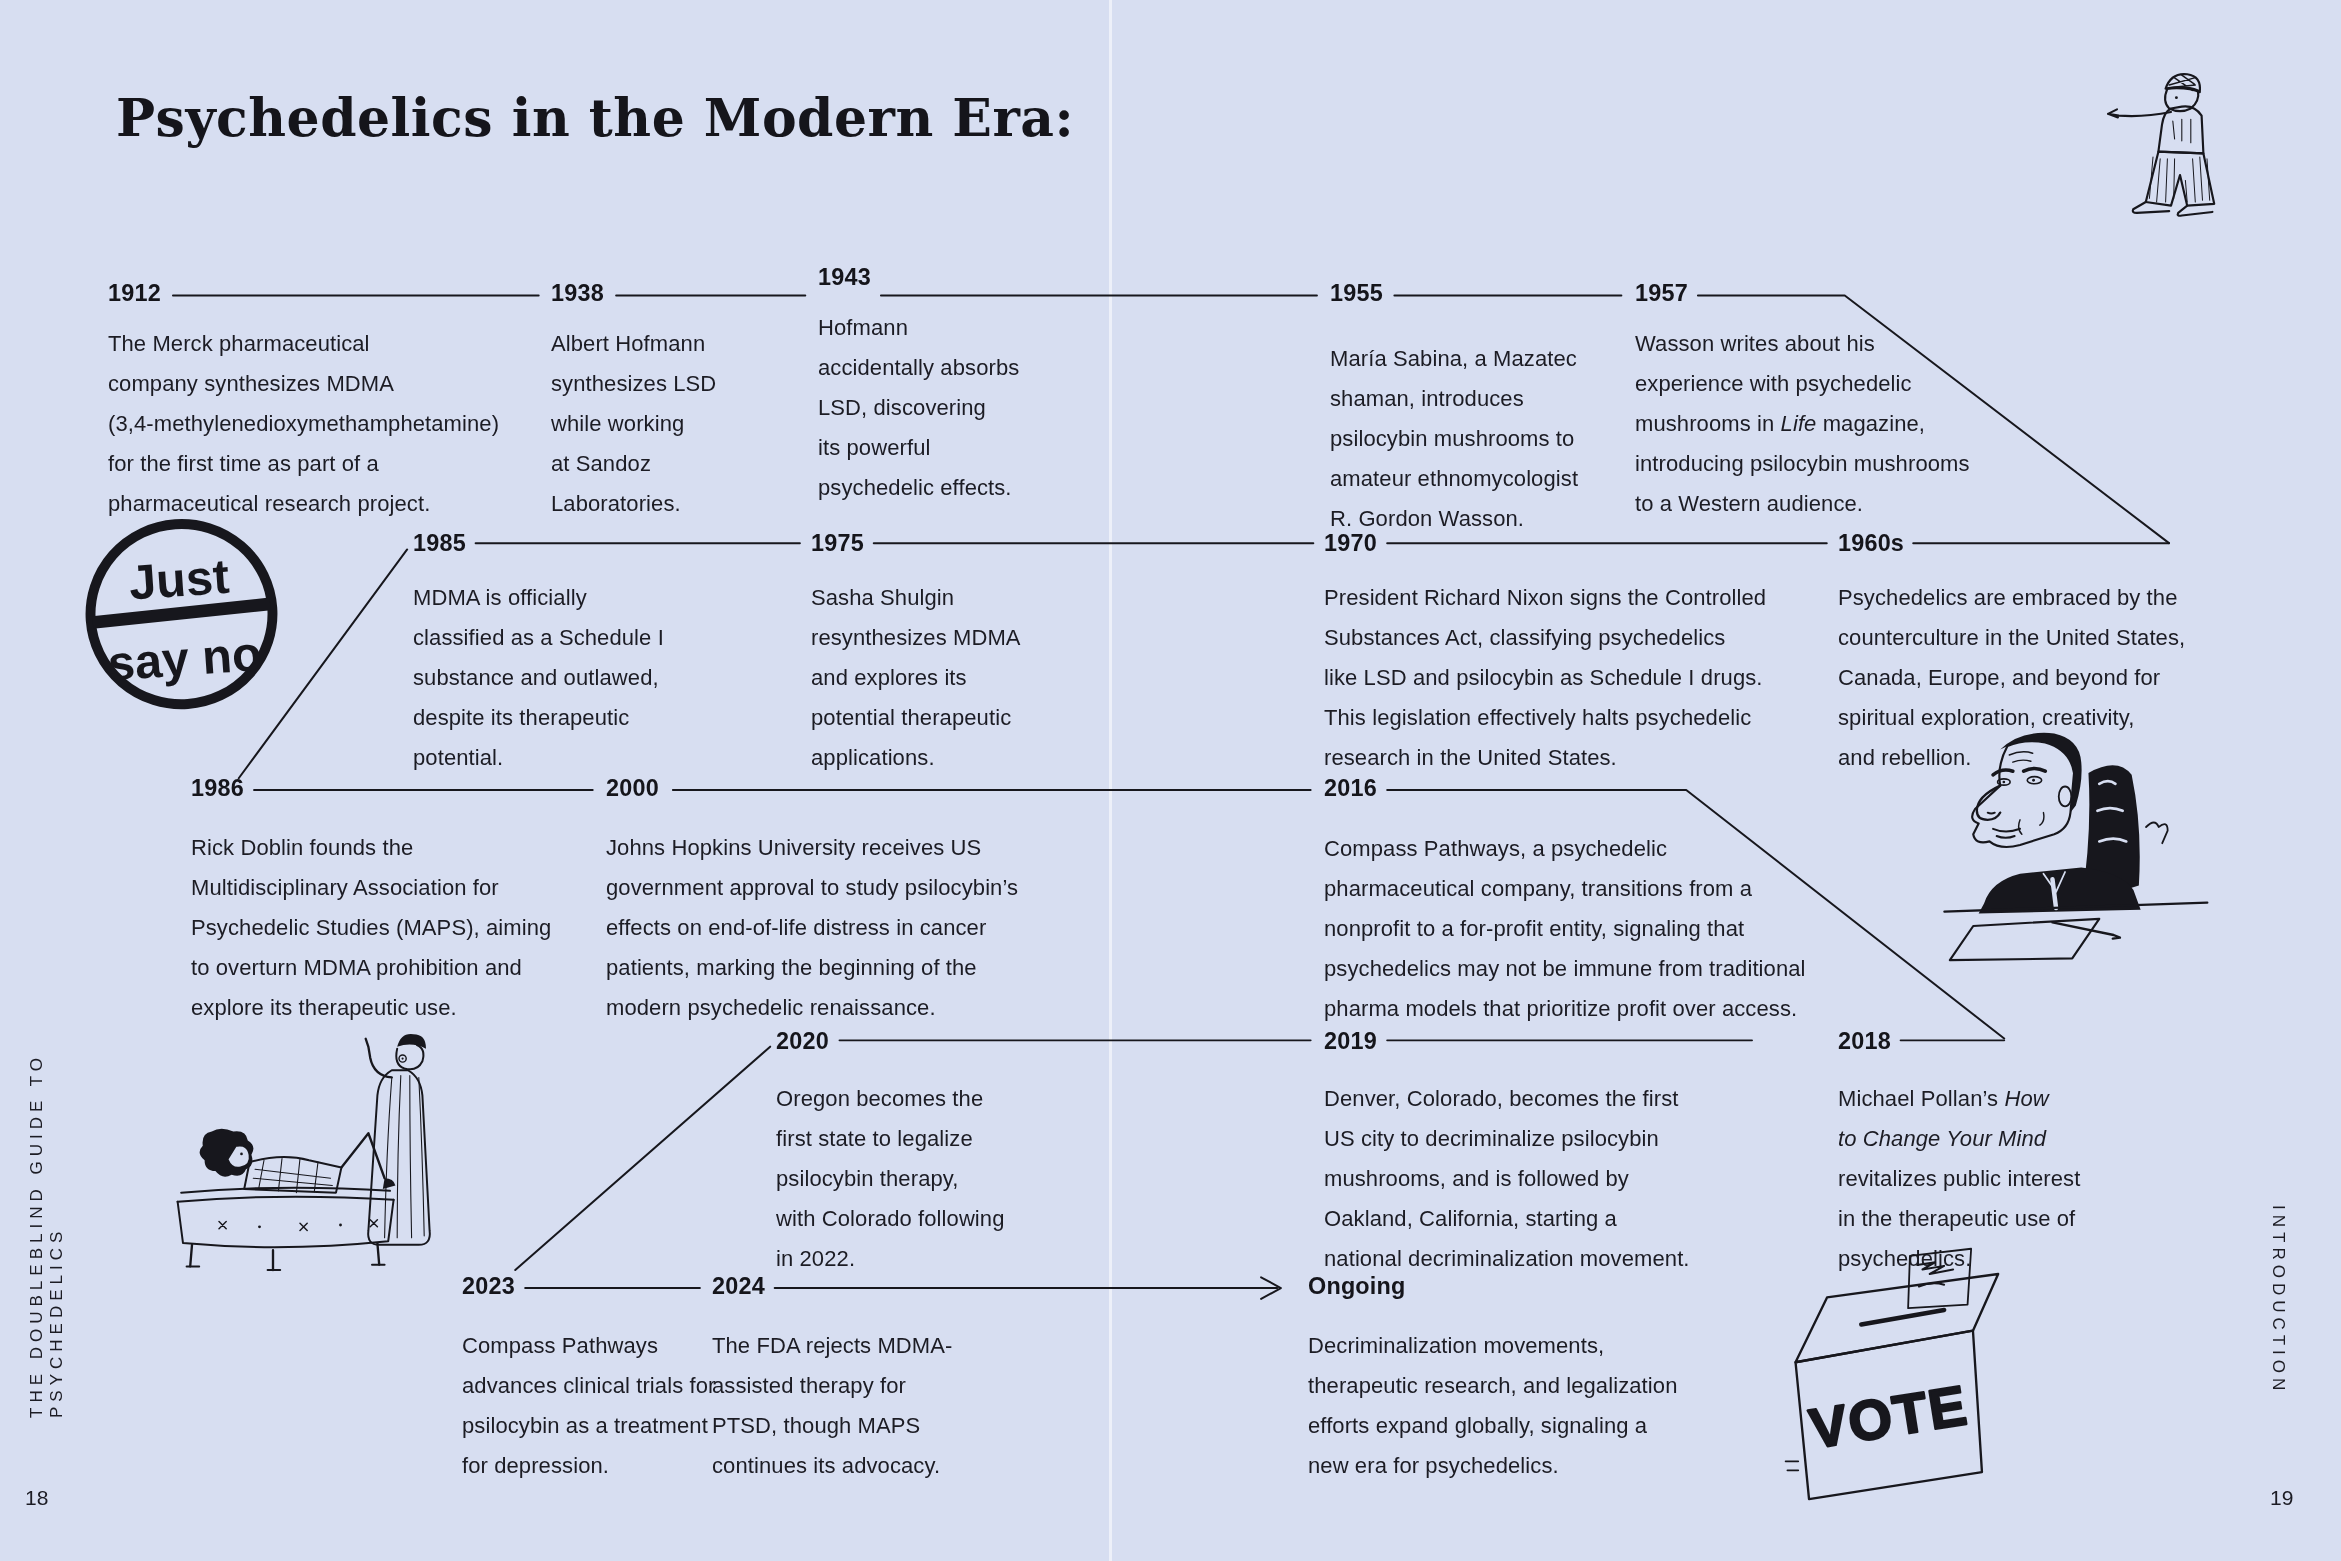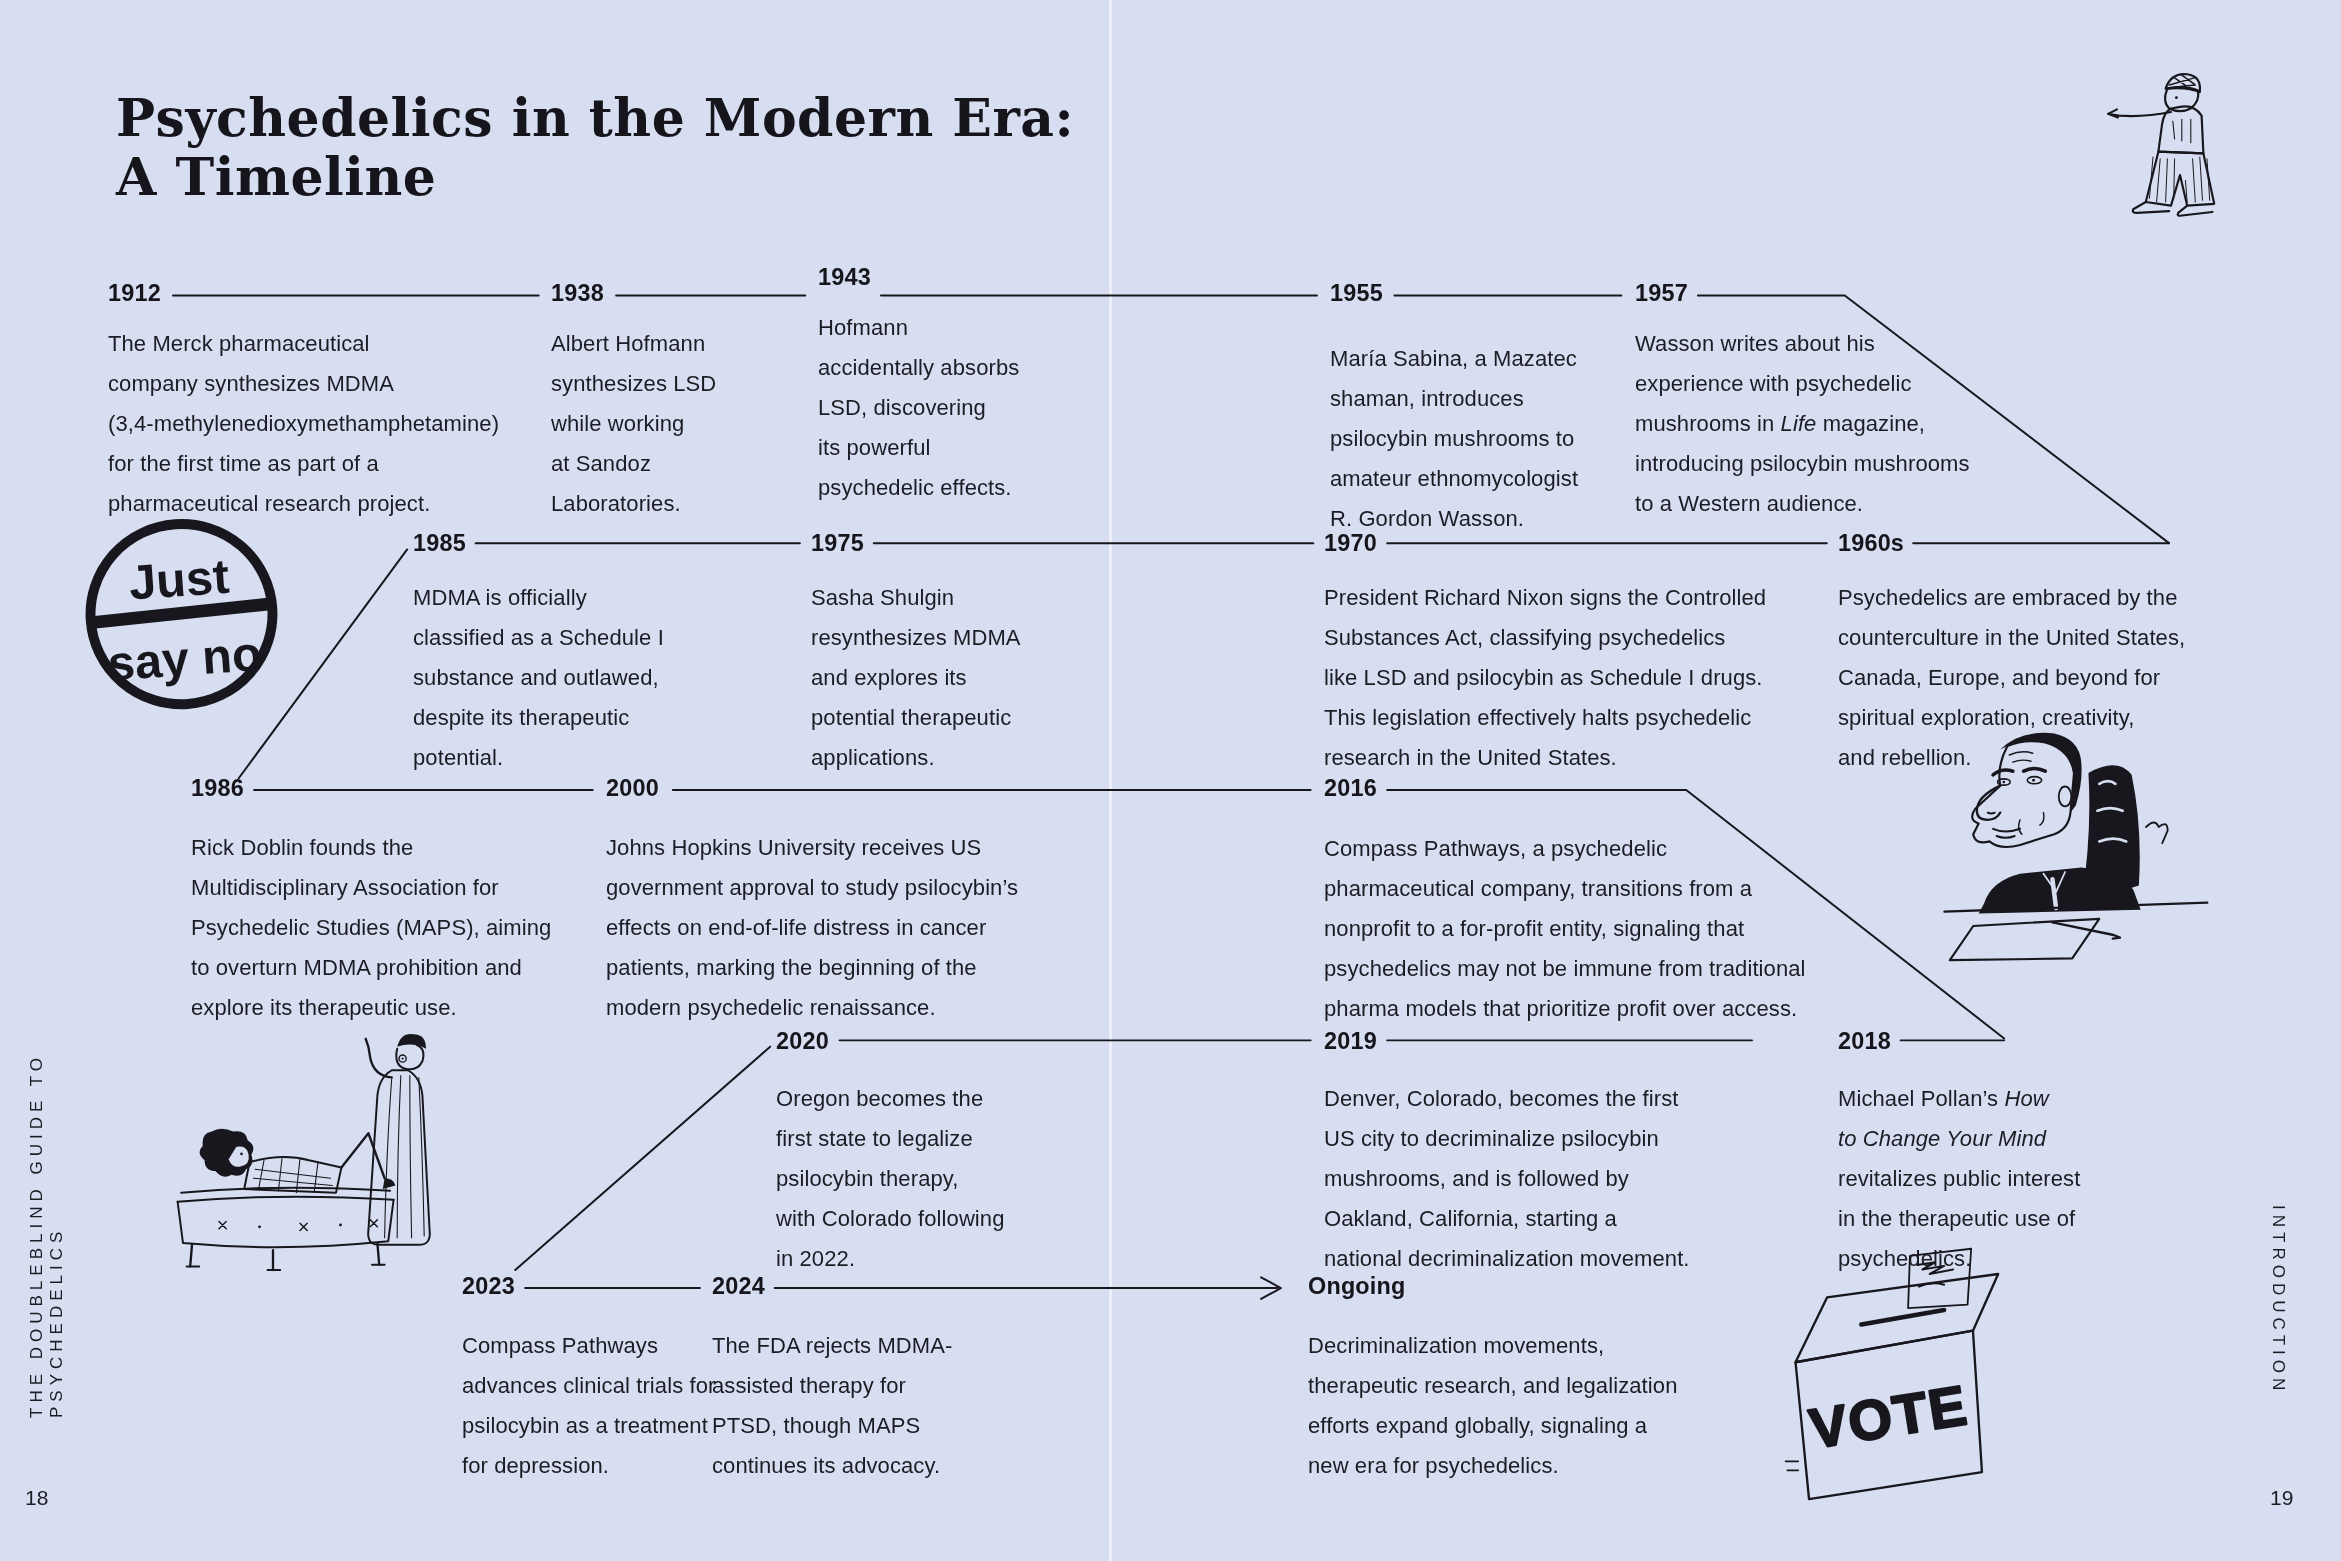--- a/index.html
+++ b/index.html
@@ -64,21 +64,20 @@
       <path d="M932 1155 H1455"></path>
       <path d="M855 1162 L572 1410"></path>
       <path d="M583 1430 H777"></path>
       <path d="M860 1430 H1418"></path>
       <path d="M1400 1418 L1422 1430 L1400 1442"></path>
     </g>
   </svg>
 
   <div class="title">
     <div>Psychedelics in the Modern Era:</div>
-    <div>A Timeline</div>
   </div>
 
   <div class="entry" style="left:108px;top:282px">
     <div class="year">1912</div>
     <div class="body" style="top:42px">The Merck pharmaceutical<br>company synthesizes MDMA<br>(3,4-methylenedioxymethamphetamine)<br>for the first time as part of a<br>pharmaceutical research project.</div>
   </div>
   <div class="entry" style="left:551px;top:282px">
     <div class="year">1938</div>
     <div class="body" style="top:42px">Albert Hofmann<br>synthesizes LSD<br>while working<br>at Sandoz<br>Laboratories.</div>
   </div>

